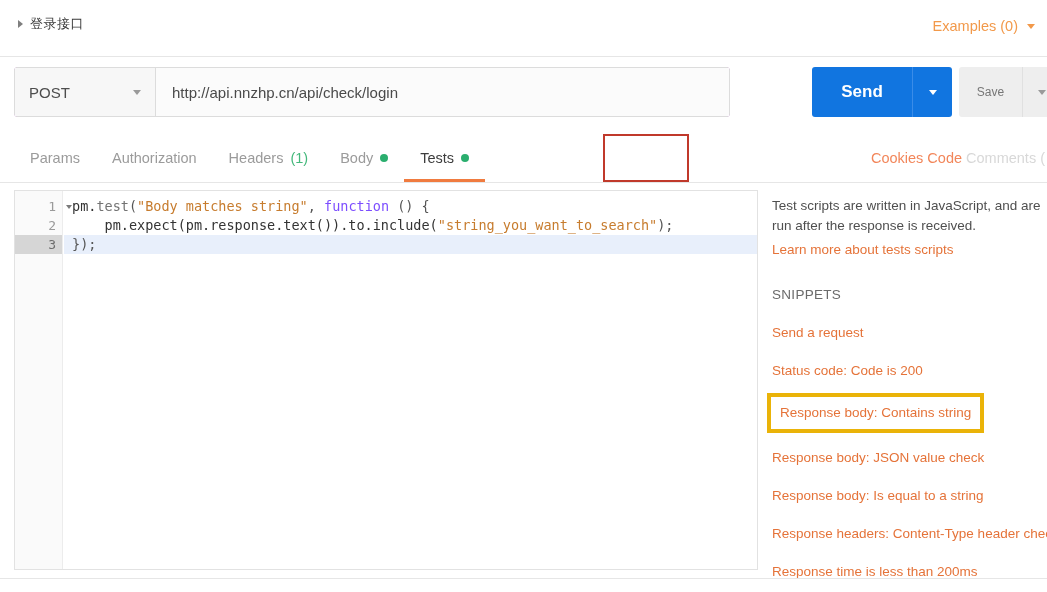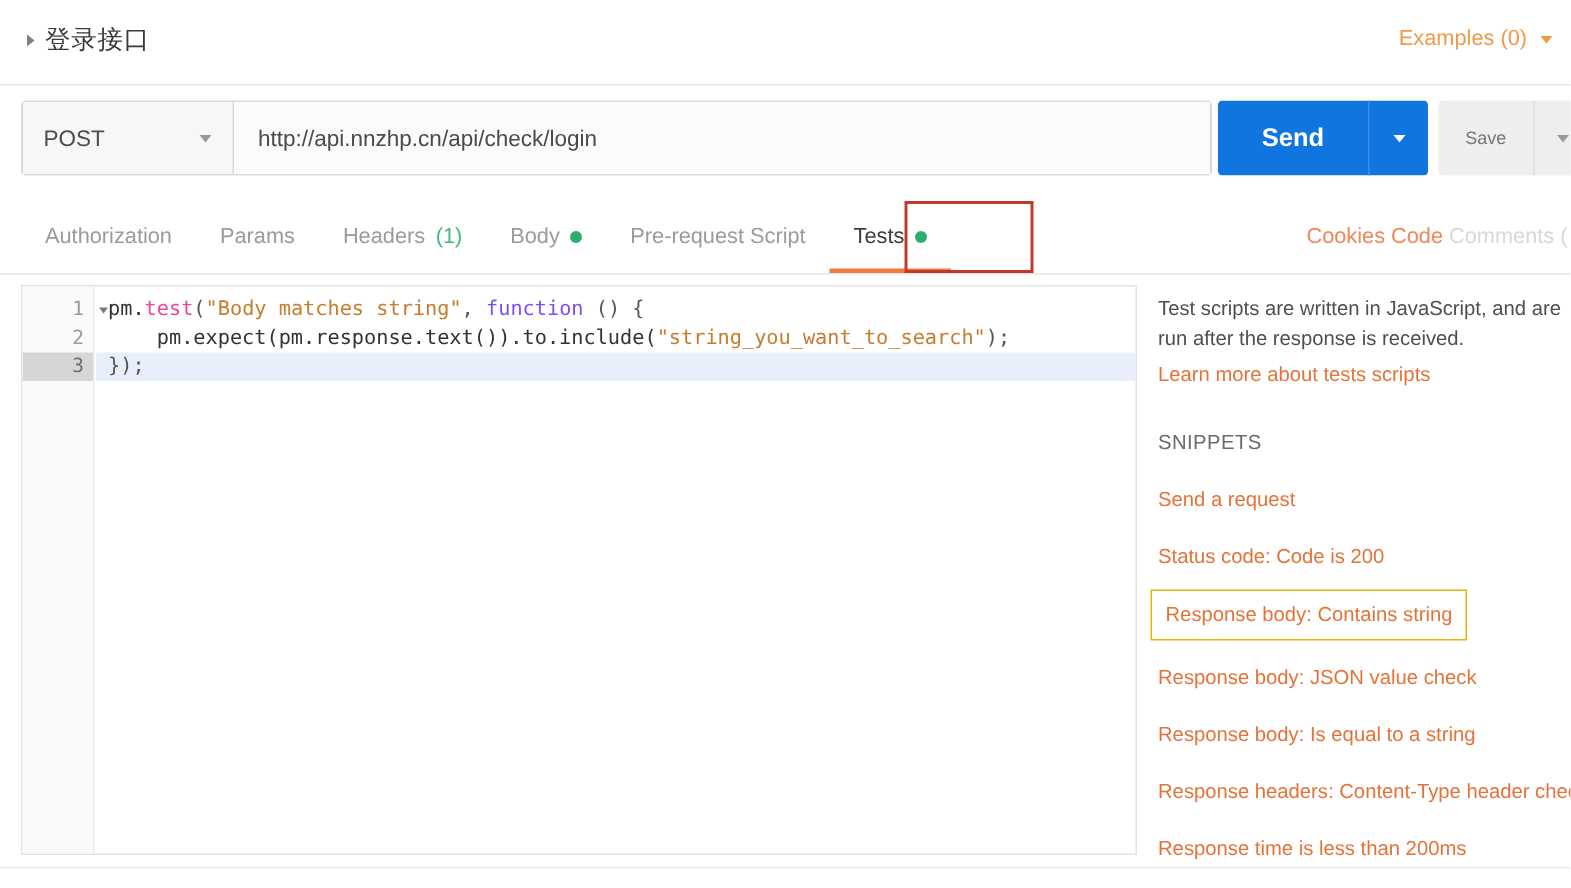--- a/index.html
+++ b/index.html
@@ -33,21 +33,21 @@
     gap: 7px;
   }
   .tri-toggle {
     width: 0; height: 0;
     border-left: 5px solid #7f7f7f;
     border-top: 4px solid transparent;
     border-bottom: 4px solid transparent;
     display: block;
   }
   .req-title-text {
-    font-size: 17px;
+    font-size: 13px;
     color: #3a3a3a;
     font-family: "DejaVu Sans", "Liberation Sans", sans-serif;
     letter-spacing: 0.5px;
   }
   .examples-wrap {
     position: absolute;
     right: 12px; top: 18px;
     display: flex;
     align-items: center;
     gap: 9px;
@@ -67,21 +67,21 @@
 
   
   .url-row {
     position: absolute;
     left: 0; top: 57px;
     width: 1047px; height: 73px;
   }
   .url-group {
     position: absolute;
     left: 14px; top: 10px;
-    width: 794px; height: 50px;
+    width: 716px; height: 50px;
     border: 1px solid #dcdcdc;
     border-radius: 3px;
     background: #d946ef;
     box-sizing: border-box;
     display: flex;
   }
   .method-select {
     width: 141px;
     height: 100%;
     border-right: 1px solid #dcdcdc;
@@ -295,21 +295,21 @@
   .gutter-lines { padding-top: 6px; }
   .code-lines { padding-top: 6px; }
   .cline {
     height: 19px;
     line-height: 19px;
     white-space: pre;
     padding-left: 8px;
   }
   .cline.active-line { background: #e8effb; }
   .tok-plain { color: #333333; }
-  .tok-fn { color: #ec4899; }
+  .tok-fn { color: #737373; }
   .tok-kw { color: #7c4dff; }
   .tok-str { color: #c77c2e; }
   .tok-punct { color: #555555; }
 
   
   .sidebar {
     position: absolute;
     left: 772px; top: 196px;
     width: 300px;
   }
@@ -331,21 +331,21 @@
     letter-spacing: 0.3px;
   }
   .sb-item {
     margin-top: 23px;
     font-size: 13.5px;
     color: #e57339;
     white-space: nowrap;
   }
   .sb-item.boxed {
     display: inline-block;
-    border: 1px solid #eab308;
+    border: 4px solid #eab308;
     padding: 8px 9px 9px 9px;
     margin-left: -5px;
     margin-top: 15px;
   }
   .sb-item.after-boxed { margin-top: 17px; }
 
   
   .footer-divider {
     position: absolute;
     left: 0; top: 578px;
@@ -391,35 +391,32 @@
     <div class="save-btn">Save</div>
     <div class="save-caret-btn">
       <span class="caret-grey"></span>
     </div>
   </div>
 </div>
 
 <div class="tabbar">
   <div class="tabs-left" id="tabs-left">
       <div class="tab">
+        <span>Params</span>
+      </div>
+      <div class="tab">
         <span>Authorization</span>
-      </div>
-      <div class="tab">
-        <span>Params</span>
       </div>
       <div class="tab">
         <span>Headers</span>
         <span class="count-green">(1)</span>
       </div>
       <div class="tab">
         <span>Body</span>
         <span class="dot-green"></span>
-      </div>
-      <div class="tab">
-        <span>Pre-request Script</span>
       </div>
       <div class="tab active">
         <span>Tests</span>
         <span class="dot-green"></span>
       </div>
     </div>
   <div class="tabs-right">
     <span class="link-orange">Cookies</span>
     <span class="link-orange">Code</span>
     <span class="link-muted">Comments (</span>

